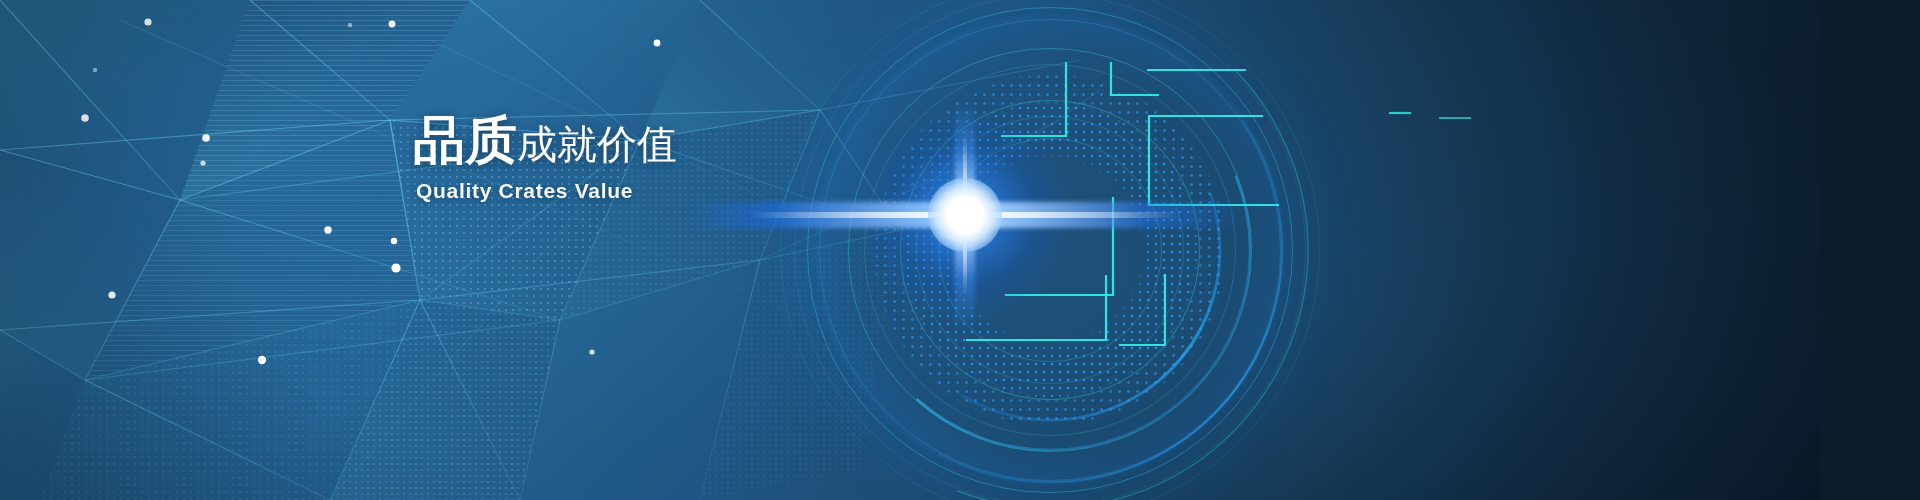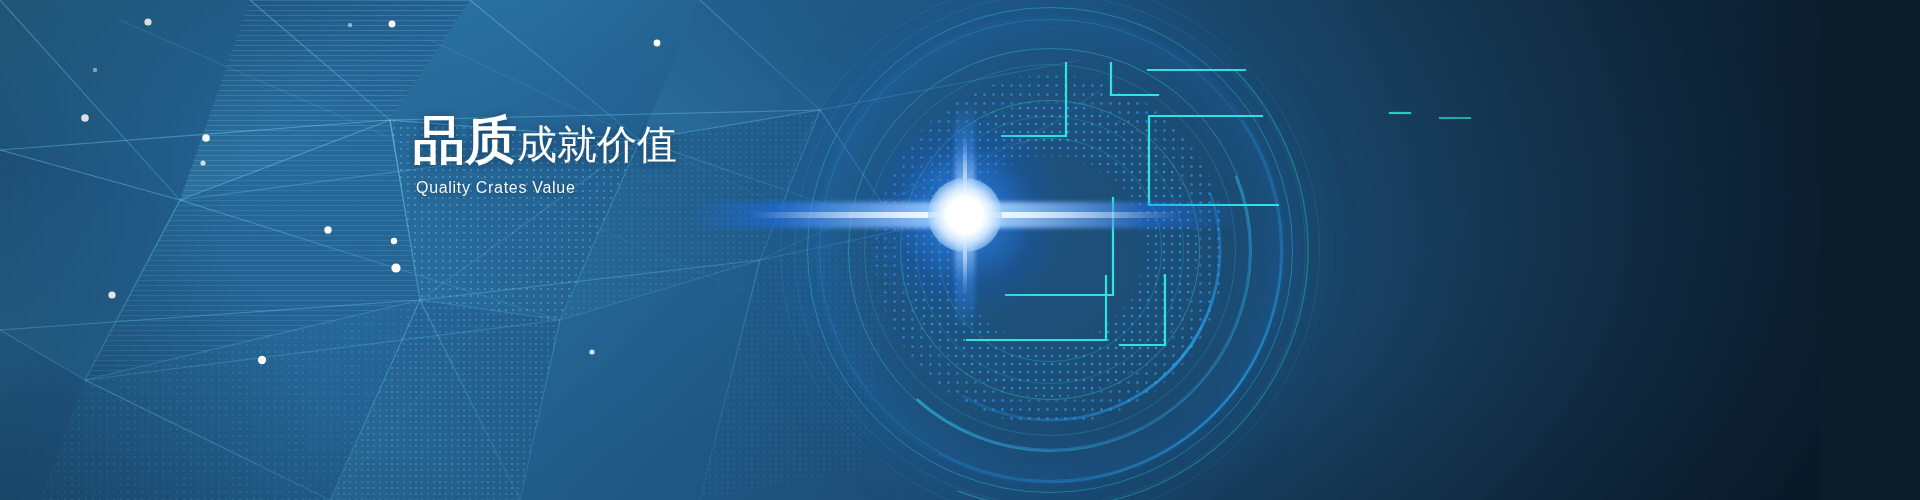--- a/index.html
+++ b/index.html
@@ -20,21 +20,21 @@
     background:
       radial-gradient(ellipse 1250px 700px at 760px 230px, rgba(0,0,0,0) 42%, rgba(5,16,27,0.55) 100%);
   }
 
   
   .tblock{position:absolute;color:#fff;}
   .cn{white-space:nowrap;line-height:1;letter-spacing:0;
       text-shadow:0 2px 10px rgba(0,18,40,.45);}
   .cn .big{font-size:52px;font-weight:700;}
   .cn .sm{font-size:40px;font-weight:500;}
-  .en{font-size:16px;font-weight:400;letter-spacing:.7px;color:#f2f7fb;
+  .en{font-size:21px;font-weight:700;letter-spacing:.7px;color:#f2f7fb;
       text-shadow:0 1px 6px rgba(0,18,40,.45);white-space:nowrap;}
 
   #block-quality{left:413px;top:114px;}
   #block-quality .en{margin-top:13px;margin-left:3px;}
   #block-innovation{left:660px;top:255px;}
   #block-innovation .en{margin-top:13px;margin-left:3px;}
 
   
   #ring-wrap{position:absolute;left:710px;top:-90px;width:680px;height:680px;}
   .ringc{position:absolute;left:50%;top:50%;transform:translate(-50%,-50%);

